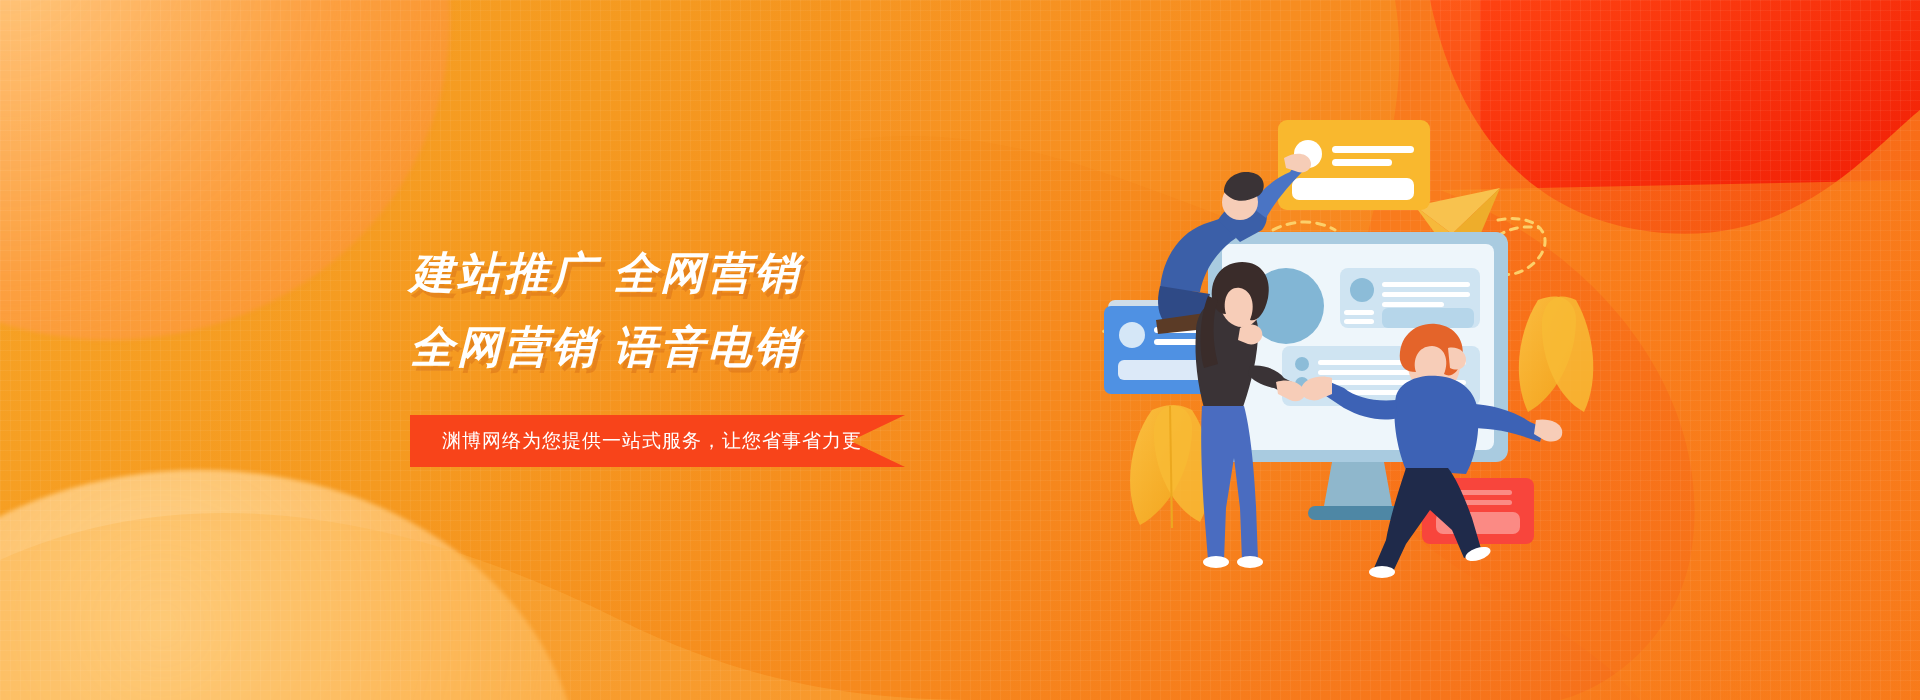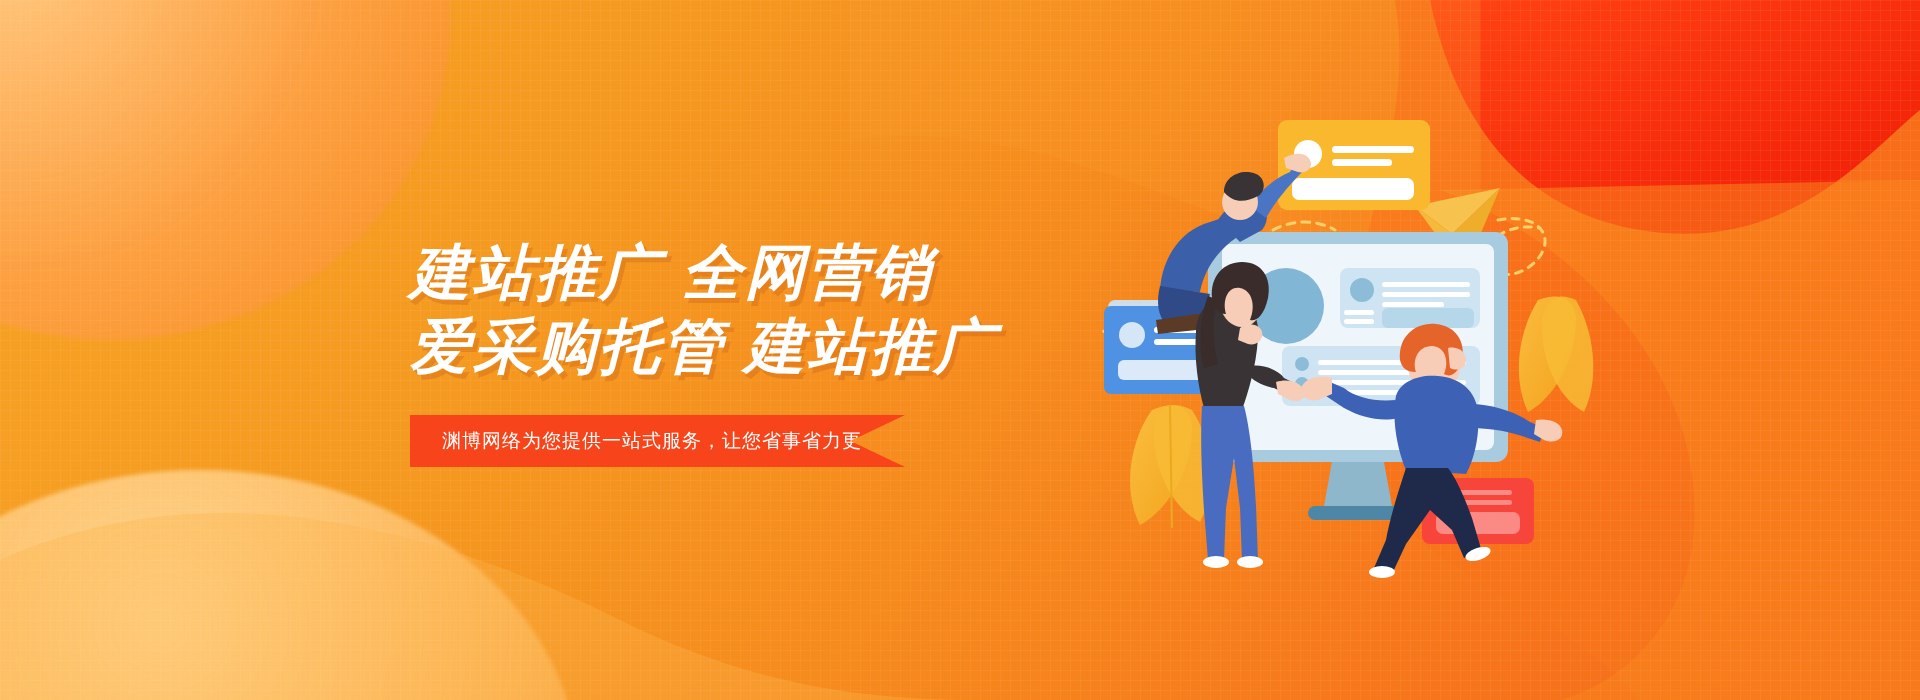--- a/index.html
+++ b/index.html
@@ -28,21 +28,21 @@
   .grid-texture{
     position:absolute;inset:0;
     background-image:
       repeating-linear-gradient(to right,rgba(255,255,255,.055) 0 1px,transparent 1px 10px),
       repeating-linear-gradient(to bottom,rgba(255,255,255,.055) 0 1px,transparent 1px 10px);
     pointer-events:none;
   }
   
   .copy{position:absolute;left:410px;top:236px;width:640px;}
   .headline{
-    font-size:60px;font-weight:700;color:#ffffff;letter-spacing:3px;
+    font-size:44px;font-weight:700;color:#ffffff;letter-spacing:3px;
     line-height:74px;white-space:nowrap;
     font-style:italic;
     text-shadow:4px 5px 0 rgba(196,86,16,.30);
     font-family:"Liberation Sans","DejaVu Sans",sans-serif;
   }
   .ribbon{
     position:absolute;left:410px;top:415px;
     width:495px;height:52px;
     background:#f8441a;
     display:flex;align-items:center;
@@ -91,21 +91,21 @@
 
       <path d="M0,560 C200,470 420,520 620,620 C760,690 880,700 980,700 L0,700 Z" fill="#fbb44a" opacity="0.35"></path>
 
       <path d="M850,140 C1000,120 1120,180 1260,230 C1360,265 1420,260 1480,240 L1480,0 L850,0 Z" fill="#fb9a2a" opacity="0.25"></path>
     </svg>
     <div class="grid-texture"></div>
   </div>
 
   <div class="copy">
     <div class="headline">建站推广  全网营销</div>
-    <div class="headline">爱采购托管   建站推广</div>
+    <div class="headline">全网营销   语音电销</div>
   </div>
 
   <div class="ribbon">
     <span class="ribbon-text">渊博网络为您提供一站式服务，让您省事省力更省心</span>
   </div>
 
   <div class="illus">
     <svg width="500" height="470" viewBox="0 0 500 470">
       <defs>
         <linearGradient id="leafG" x1="0" y1="0" x2="1" y2="1">

